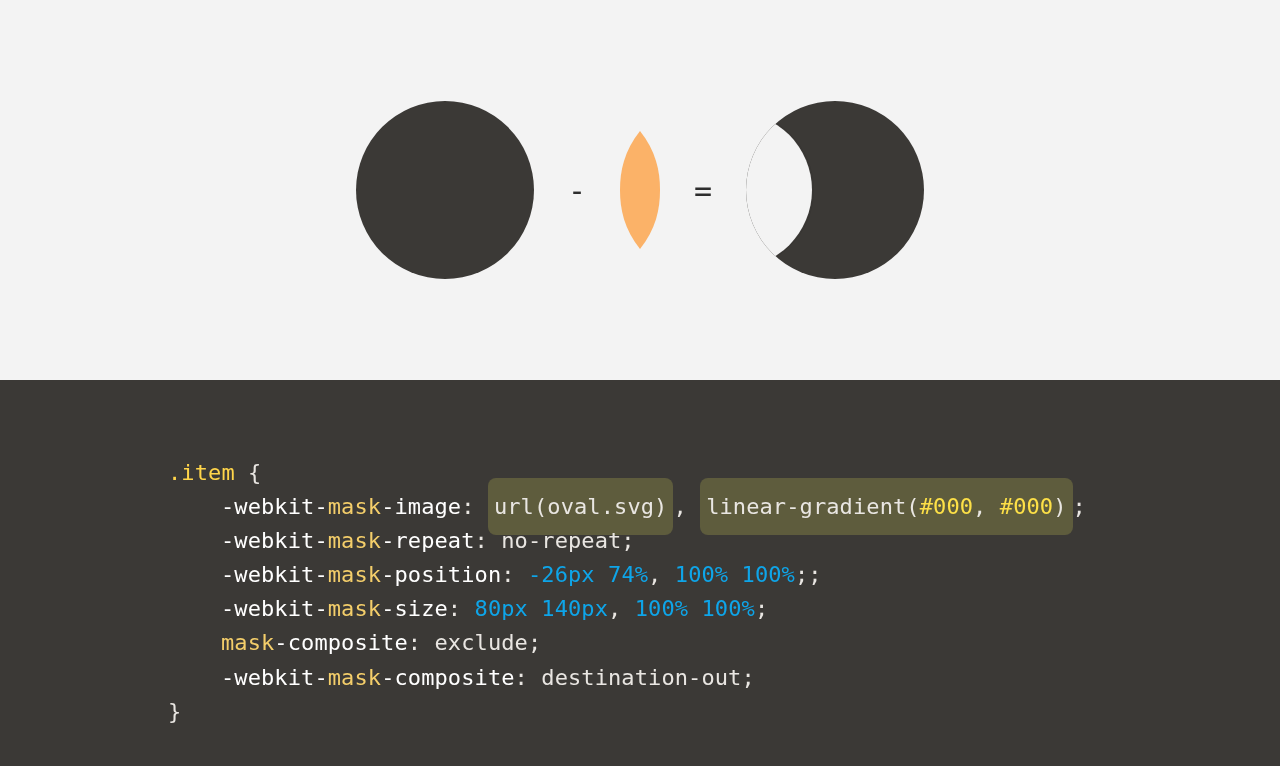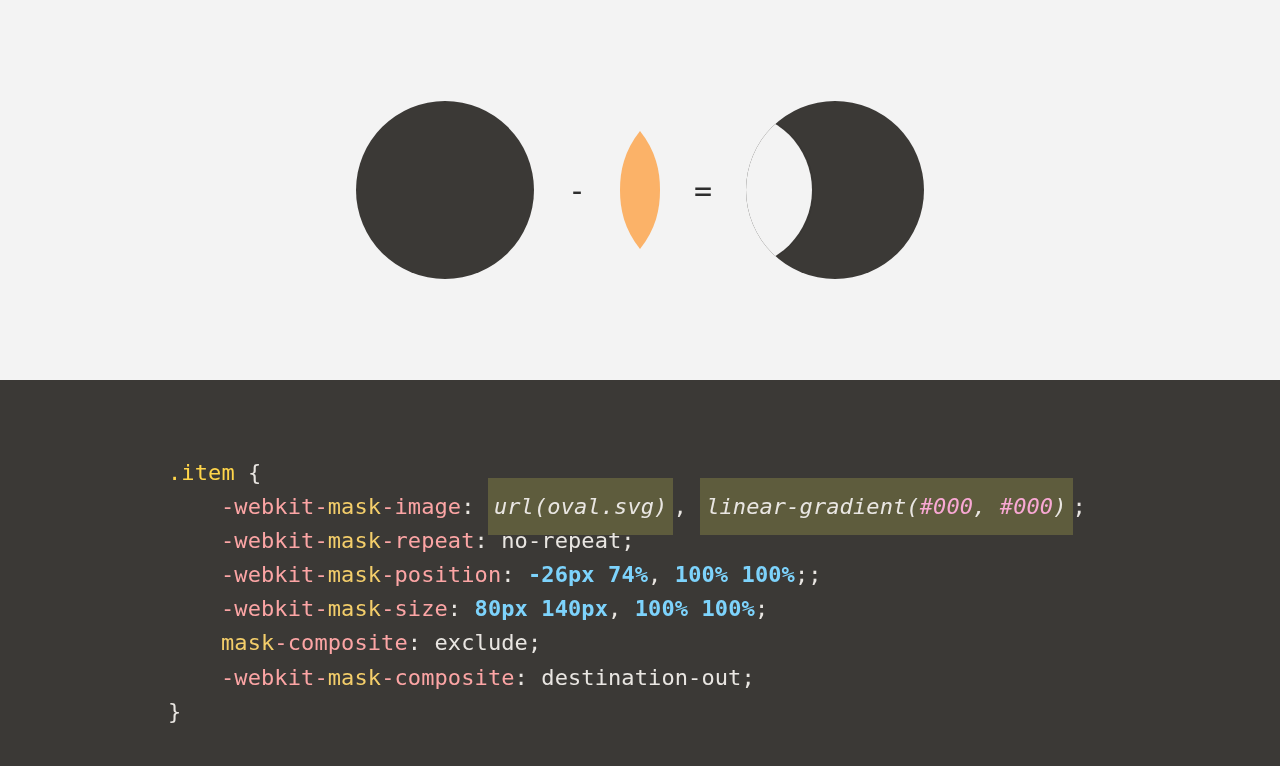--- a/index.html
+++ b/index.html
@@ -80,30 +80,29 @@
     background: #3b3936;
     color: #e9e6e2;
     padding: 76px 0 0 168px;
     font-size: 22px;
     line-height: 1.55;
     white-space: pre;
     letter-spacing: 0.1px;
   }
   .tok-selector { color: #ffd54a; margin-top: 36px; }
   .tok-punct   { color: #e9e6e2; }
-  .tok-prop    { color: #fca5a5; }
+  .tok-prop    { color: #ffffff; }
   .tok-key     { color: #f4ce6a; }
   .tok-value   { color: #e9e6e2; }
-  .tok-num     { color: #7dd3fc; font-weight: bold; }
-  .tok-hex     { color: #f9a8d4; }
+  .tok-num     { color: #0ea5e9; }
+  .tok-hex     { color: #fde047; }
   .hl {
     background: #5e5c3d;
-    border-radius: 0;
+    border-radius: 8px;
     padding: 16px 6px;
-    font-style: italic;
   }
   .indent1 { display:inline-block; width: 4ch; }
 </style>
 </head>
 <body>
 
 <div class="stage">
   <div class="circle-full"></div>
   <span class="op">-</span>
   <svg class="oval" viewBox="0 0 40 118">

